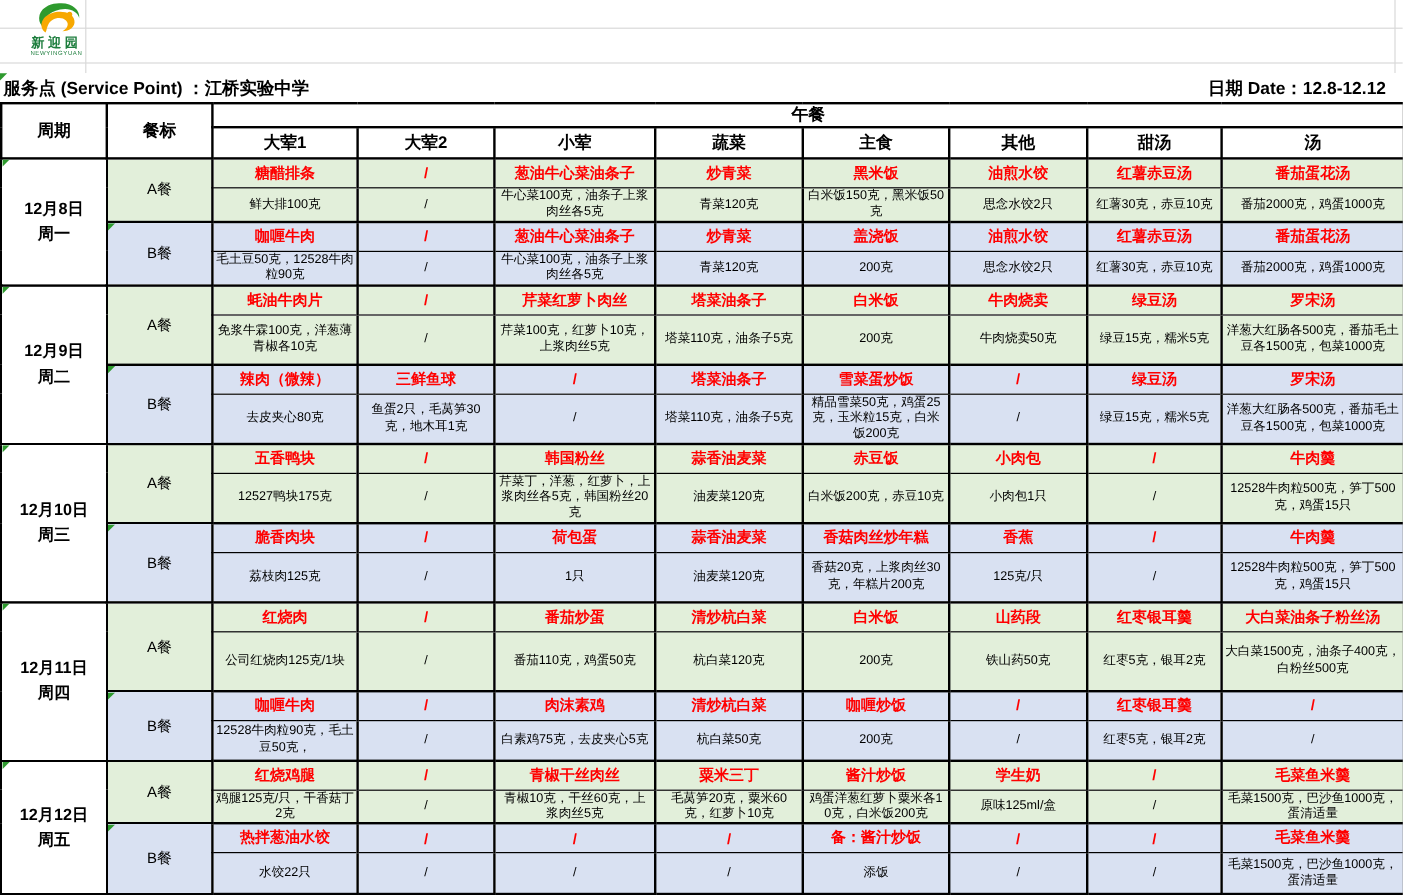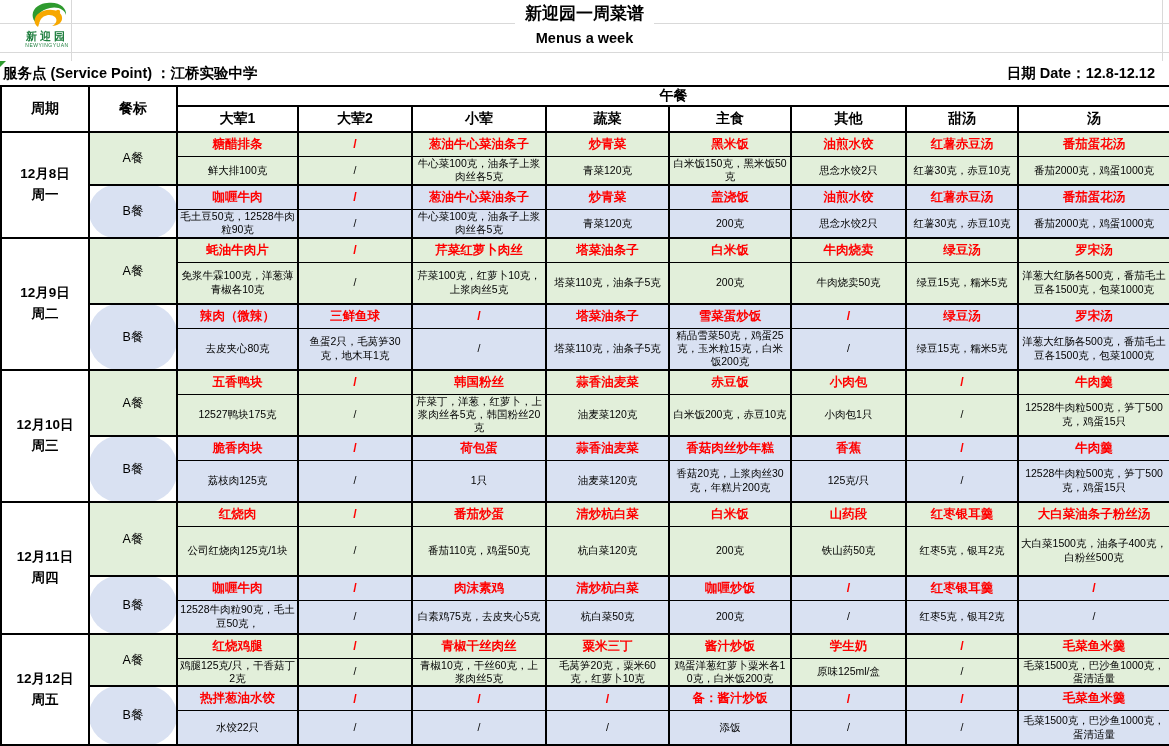--- a/index.html
+++ b/index.html
@@ -29,21 +29,21 @@
   .menu th,.menu td{border:2px solid #000;text-align:center;vertical-align:middle;
         padding:0 2px;overflow:hidden;}
   .menu thead th{font-size:14px;font-weight:bold;background:#fff;}
   tr.hdr1{height:20px;} tr.hdr2{height:26px;}
   td.day{font-size:13.5px;font-weight:bold;background:#fff;line-height:1.55;}
   td.meal{font-size:12.5px;font-weight:normal;}
   td.name{font-size:12.5px;font-weight:bold;border-bottom-width:1px;white-space:nowrap;}
   td.detail{font-size:10.5px;border-top-width:1px;line-height:1.28;word-break:break-all;}
   .ga{background:#e2efda;}
   .gb{background:#d9e1f2;}
-  .tri{position:relative;border-radius:30px;}
+  .tri{position:relative;}
   .tri::before{content:"";position:absolute;left:0;top:0;width:0;height:0;
         border-top:6px solid #2e9a2e;border-right:6px solid transparent;}
   
   .strip{display:flex;height:9px;background:#fff;border-top:0;}
   .strip div{border-right:1px solid #c9c9c9;height:100%;box-sizing:border-box;}
   .strip div:last-child{border-right:none;}
 </style>
 </head>
 <body>
 
@@ -56,22 +56,20 @@
   <div class="logo">
     <svg width="44" height="30" viewBox="0 0 44 30">
       <path d="M22 2 C34 0 42 7 41 14 C40 9 33 5 25 7 C15 9 10 16 12 22 C6 19 6 9 13 5 C16 3 19 2 22 2 Z" fill="#2e9a2e"></path>
       <path d="M13 26 C7 22 9 13 18 10 C27 7 36 10 37 16 C38 21 33 25 27 25 C31 23 33 19 30 16 C26 12 17 14 15 20 C14 22 14 24 13 26 Z" fill="#f7a800"></path>
       <circle cx="33" cy="11" r="2.2" fill="#f7a800"></circle>
     </svg>
     <div class="logo-cn">新迎园</div>
     <div class="logo-en">NEWYINGYUAN</div>
   </div>
 
-  <div class="title-wrap"><span class="title">新迎园一周菜谱</span></div>
-  <div class="subtitle-wrap"><span class="subtitle">Menus a week</span></div>
 </div>
 
 <div class="meta">
   <span class="tri-corner"></span>
   <span>
     <span>服务点 (Service Point) ：</span><span>江桥实验中学</span>
   </span>
   <span>
     <span>日期 Date：</span><span>12.8-12.12</span>
   </span>

